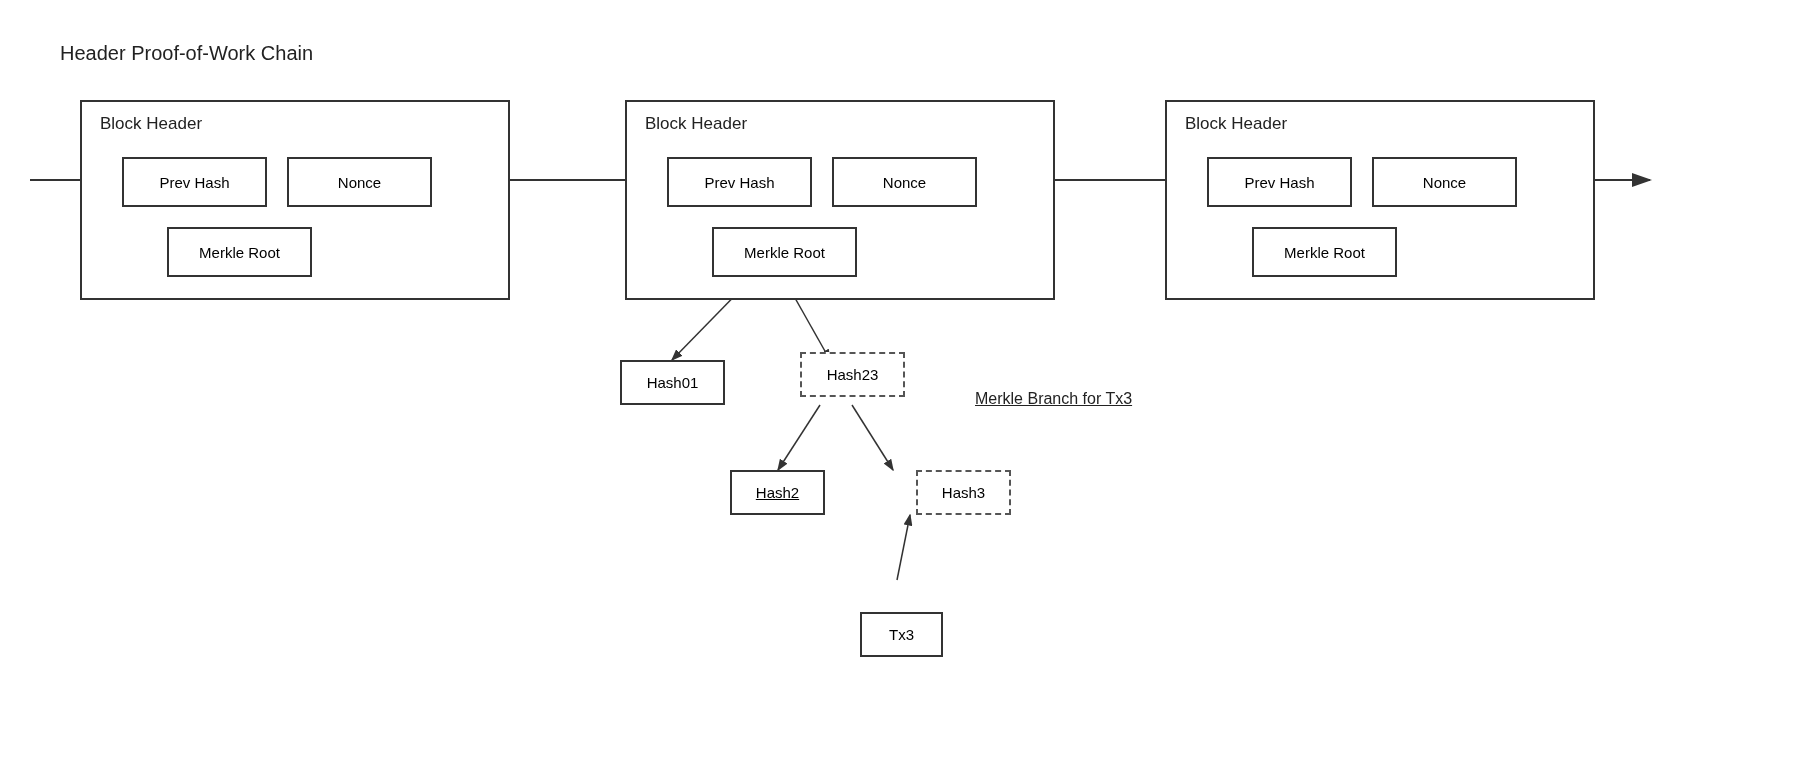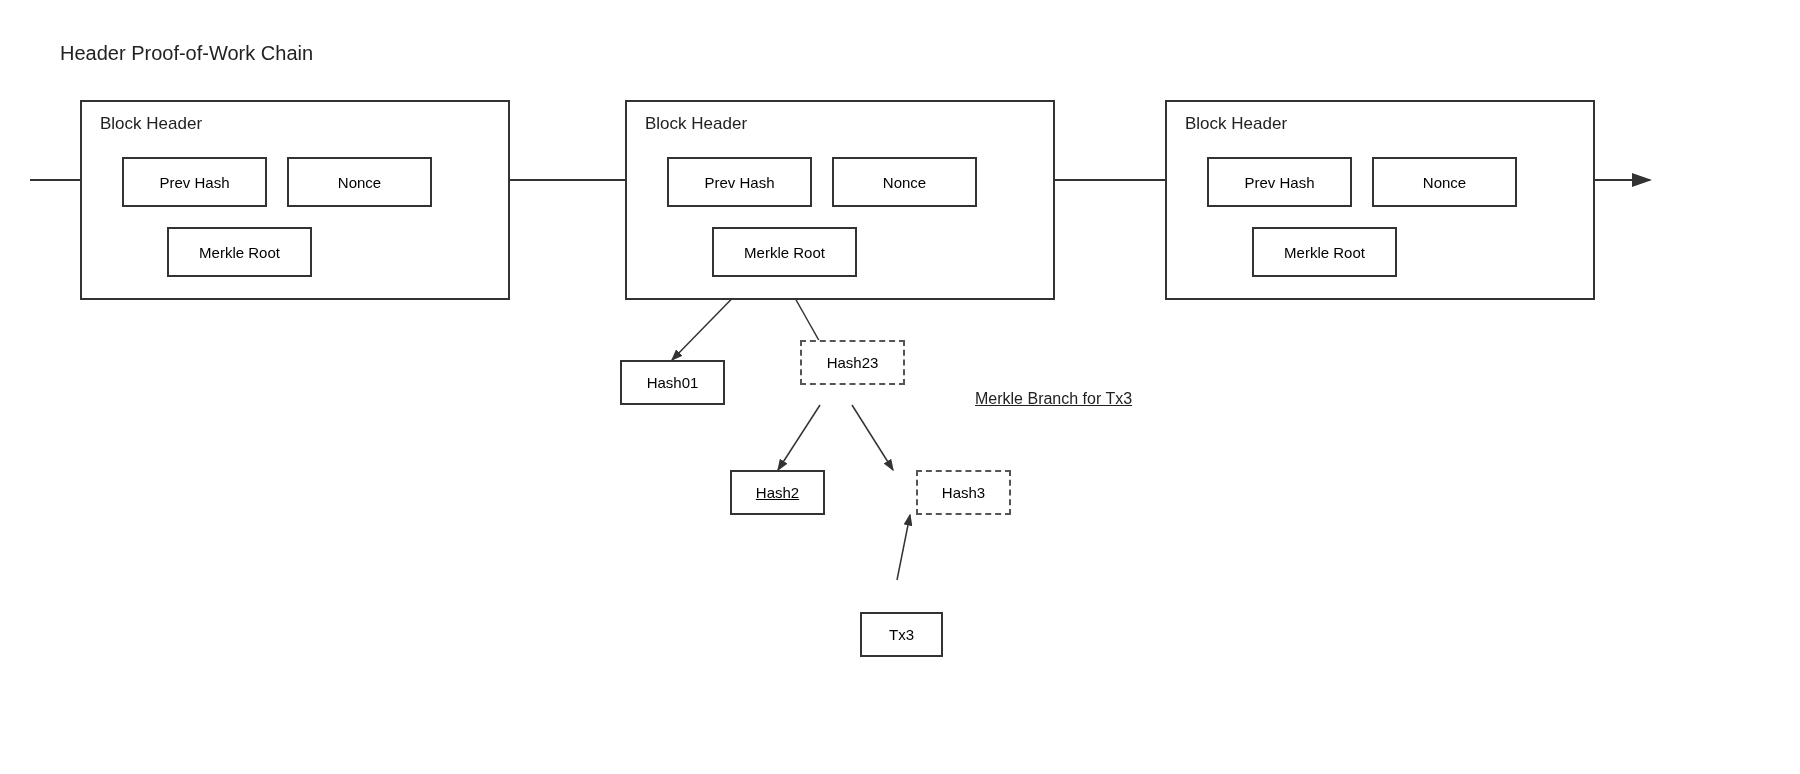--- a/index.html
+++ b/index.html
@@ -109,21 +109,21 @@
 
 <div class="block" style="left:1165px;top:100px;width:430px;height:200px;">
   <div class="block-label" style="top:12px;left:18px;">Block Header</div>
   <div class="inner-box" style="left:40px;top:55px;width:145px;height:50px;">Prev Hash</div>
   <div class="inner-box" style="left:205px;top:55px;width:145px;height:50px;">Nonce</div>
   <div class="inner-box" style="left:85px;top:125px;width:145px;height:50px;">Merkle Root</div>
 </div>
 
 <div class="inner-box" style="position:absolute;left:620px;top:360px;width:105px;height:45px;">Hash01</div>
 
-<div class="inner-box dashed" style="position:absolute;left:800px;top:340px;width:105px;height:45px;">Hash23</div>
+<div class="inner-box dashed" style="position:absolute;left:800px;top:352px;width:105px;height:45px;">Hash23</div>
 
 <div class="inner-box" style="position:absolute;left:730px;top:470px;width:95px;height:45px;text-decoration:underline;">Hash2</div>
 
 <div class="inner-box dashed" style="position:absolute;left:916px;top:470px;width:95px;height:45px;">Hash3</div>
 
 <div class="inner-box" style="position:absolute;left:860px;top:612px;width:83px;height:45px;">Tx3</div>
 
 <div style="position:absolute;left:975px;top:390px;font-size:16px;color:#222;text-decoration:underline;">Merkle Branch for Tx3</div>
 
 </body></html>

